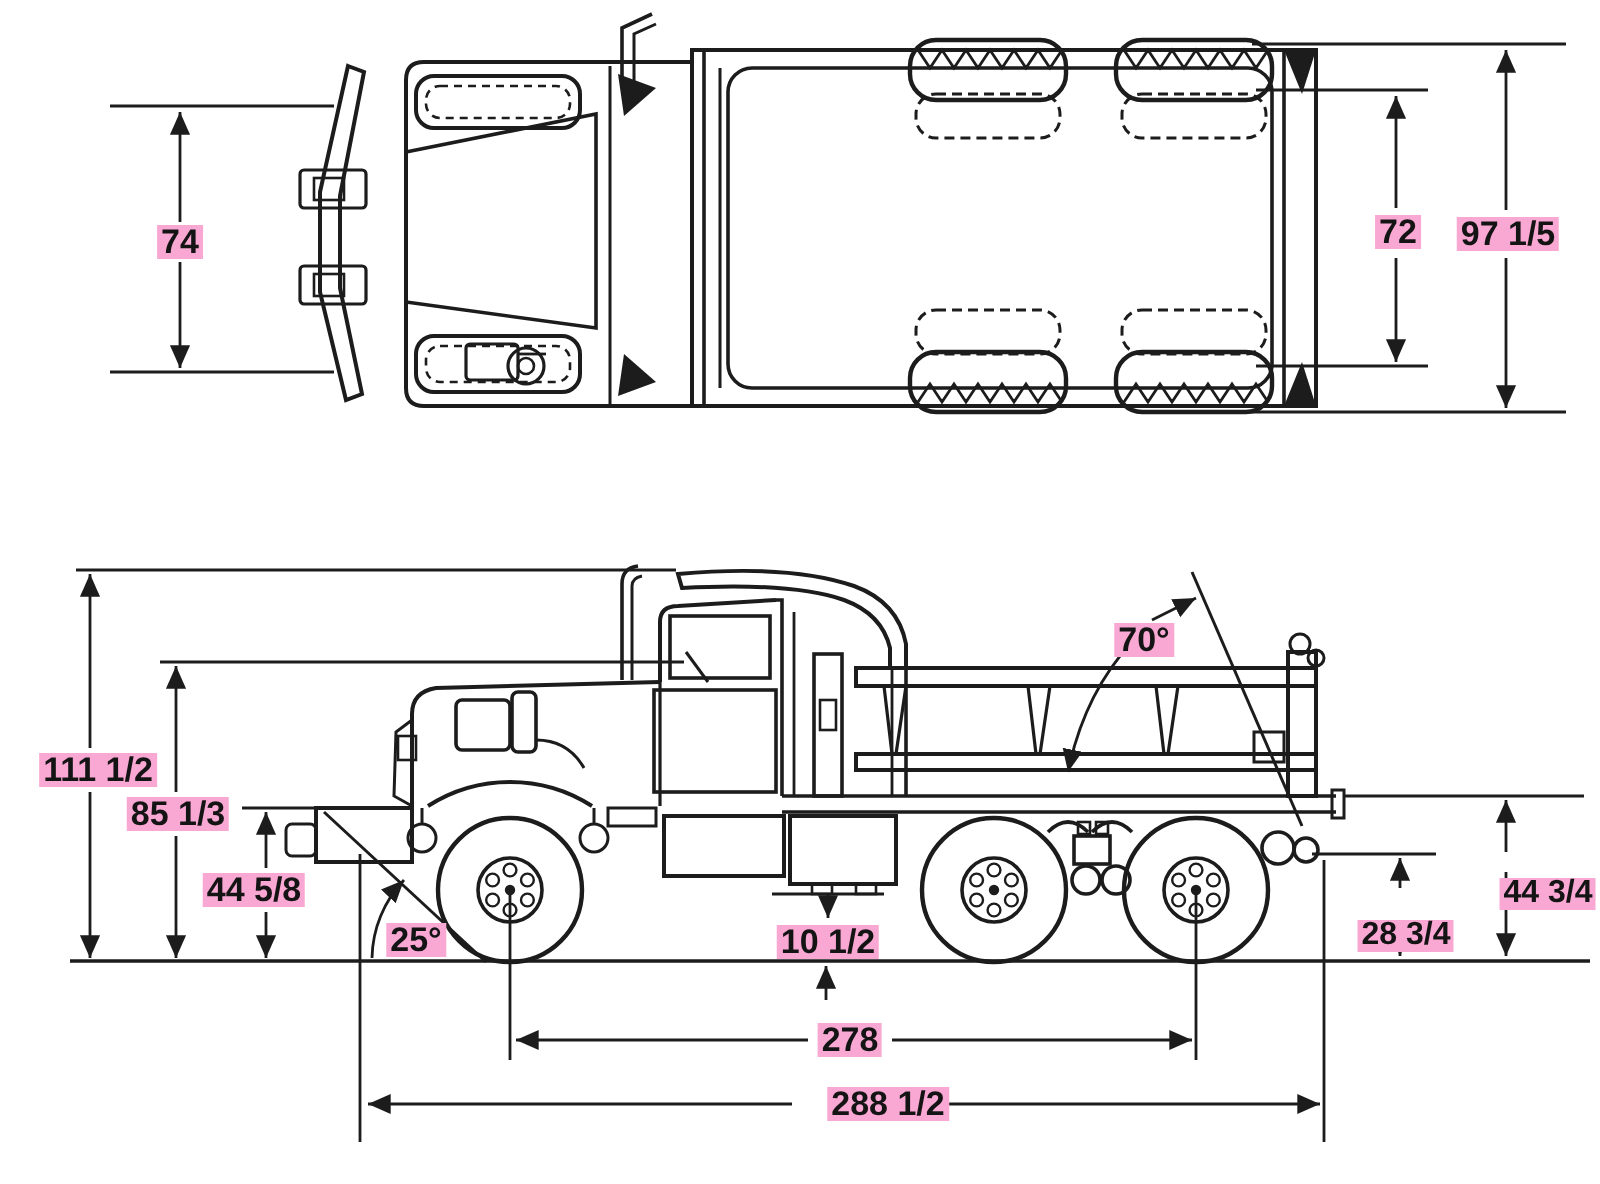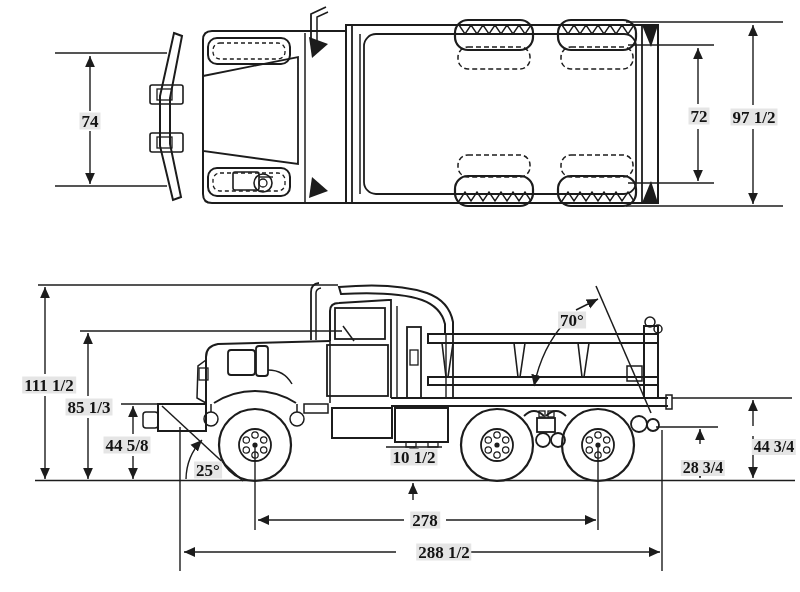--- a/index.html
+++ b/index.html
@@ -1,21 +1,21 @@
 <!DOCTYPE html>
 <html><head>
 <meta charset="utf-8">
 <style>
   html,body{margin:0;padding:0;background:#fff;}
   #stage{position:relative;width:800px;height:592px;background:#ffffff;overflow:hidden;
          font-family:"Liberation Sans",sans-serif;}
   #stage svg{position:absolute;left:0;top:0;}
   .dim{position:absolute;transform:translate(-50%,-50%);font-weight:bold;font-size:17px;
-       color:#141414;background:#e5e5e5;padding:0 2px;white-space:nowrap;line-height:1;
-       font-family:Liberation Serif, serif;text-align:center;}
+       color:#141414;background:#f9a8d4;padding:0 2px;white-space:nowrap;line-height:1;
+       font-family:Liberation Sans, sans-serif;text-align:center;}
   .dim.small{font-size:16px;margin-top:16px;}
 </style>
 </head>
 <body>
 
 <div id="stage">
 
 <svg width="800" height="592" viewBox="0 0 800 592">
   <defs>
     <marker id="ah" viewBox="0 0 10 10" refX="9" refY="5" markerWidth="9" markerHeight="9" orient="auto-start-reverse">
@@ -206,25 +206,25 @@
 
     <path d="M186,479 A58,58 0 0 1 202,440" marker-end="url(#ah)"></path>
 
     <line x1="576" y1="310" x2="598" y2="299" marker-end="url(#ah)"></line>
     <path d="M566,321 Q542,347 534,386" marker-end="url(#ah)"></path>
   </g>
 </svg>
 
 <div class="dim" style="left:90px;top:121px">74</div>
 <div class="dim" style="left:699px;top:116px">72</div>
-<div class="dim" style="left:754px;top:117px">97 1/2</div>
+<div class="dim" style="left:754px;top:117px">97 1/5</div>
 <div class="dim" style="left:49px;top:385px">111 1/2</div>
 <div class="dim" style="left:89px;top:407px">85 1/3</div>
 <div class="dim" style="left:127px;top:445px">44 5/8</div>
 <div class="dim" style="left:208px;top:470px">25°</div>
 <div class="dim" style="left:572px;top:320px">70°</div>
-<div class="dim" style="left:414px;top:457px">10 1/2</div>
+<div class="dim" style="left:414px;top:471px">10 1/2</div>
 <div class="dim small" style="left:703px;top:452px">28 3/4</div>
 <div class="dim small" style="left:774px;top:431px">44 3/4</div>
 <div class="dim" style="left:425px;top:520px">278</div>
 <div class="dim" style="left:444px;top:552px">288 1/2</div>
 
 </div>
 
 </body></html>

